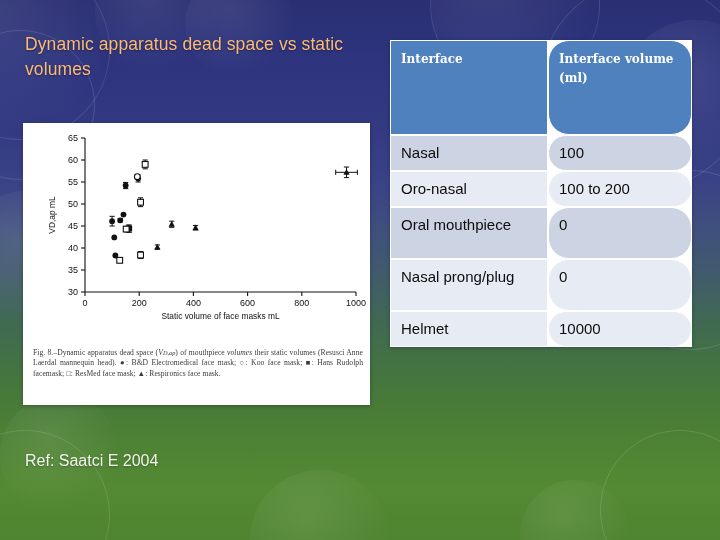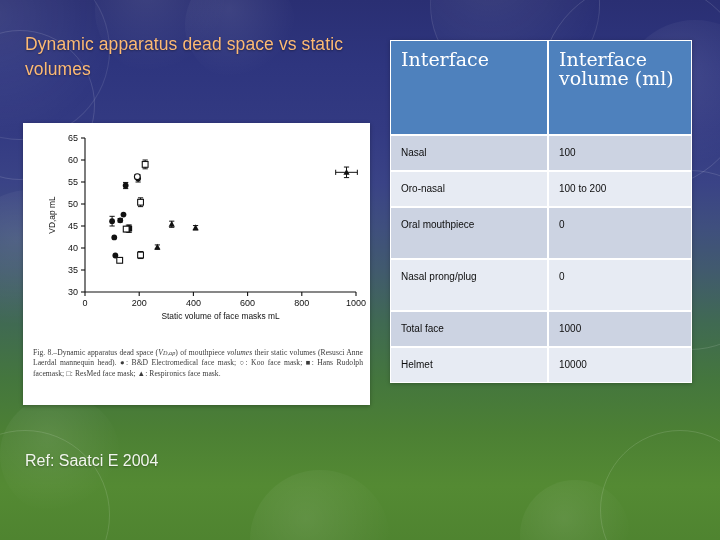--- a/index.html
+++ b/index.html
@@ -78,32 +78,32 @@
     background:#ffffff;
     box-shadow:0 1px 4px rgba(0,0,0,0.25);
   }
   #vol-table th, #vol-table td {
     border:1.5px solid #ffffff;
     text-align:left; vertical-align:top;
   }
   #vol-table th {
     background:#4e81bd; color:#ffffff;
     font-family:"DejaVu Serif", serif;
-    font-weight:normal; font-size:19px; line-height:19px;
+    font-weight:bold; font-size:12px; line-height:19px;
     padding:9px 8px 9px 10px;
     height:95px;
   }
   #vol-table td {
-    color:#0d0d0d; font-size:10px; line-height:20px;
+    color:#0d0d0d; font-size:15px; line-height:20px;
     padding:7px 8px 7px 10px;
   }
   #vol-table tr.odd td  { background:#ccd3e2; }
   #vol-table tr.even td { background:#e7ebf3;margin-top:20px; }
   #vol-table .c1 { width:158px; }
-  #vol-table .c2 { width:144px; }
+  #vol-table .c2 { width:144px;border-radius:21px; }
   td.tall { height:52px; }
 </style>
 </head>
 <body>
 
 <div id="bg">
   <div class="bub" style="left:-70px;  top:-40px;  width:180px; height:180px;"></div>
   <div class="bub thin" style="left:-55px; top:30px;  width:150px; height:150px;"></div>
   <div class="bub soft" style="left:95px;  top:-55px; width:130px; height:130px;"></div>
   <div class="bub soft" style="left:185px; top:-30px; width:110px; height:110px;"></div>
@@ -263,22 +263,18 @@
         <td class="c2">100 to 200</td>
       </tr>
       <tr class="odd">
         <td class="c1 tall">Oral mouthpiece</td>
         <td class="c2 tall">0</td>
       </tr>
       <tr class="even">
         <td class="c1 tall">Nasal prong/plug</td>
         <td class="c2 tall">0</td>
       </tr>
-      <tr class="odd">
-        <td class="c1">Total face</td>
-        <td class="c2">1000</td>
-      </tr>
       <tr class="even">
         <td class="c1">Helmet</td>
         <td class="c2">10000</td>
       </tr>
     </tbody>
 </table>
 
 </body></html>

